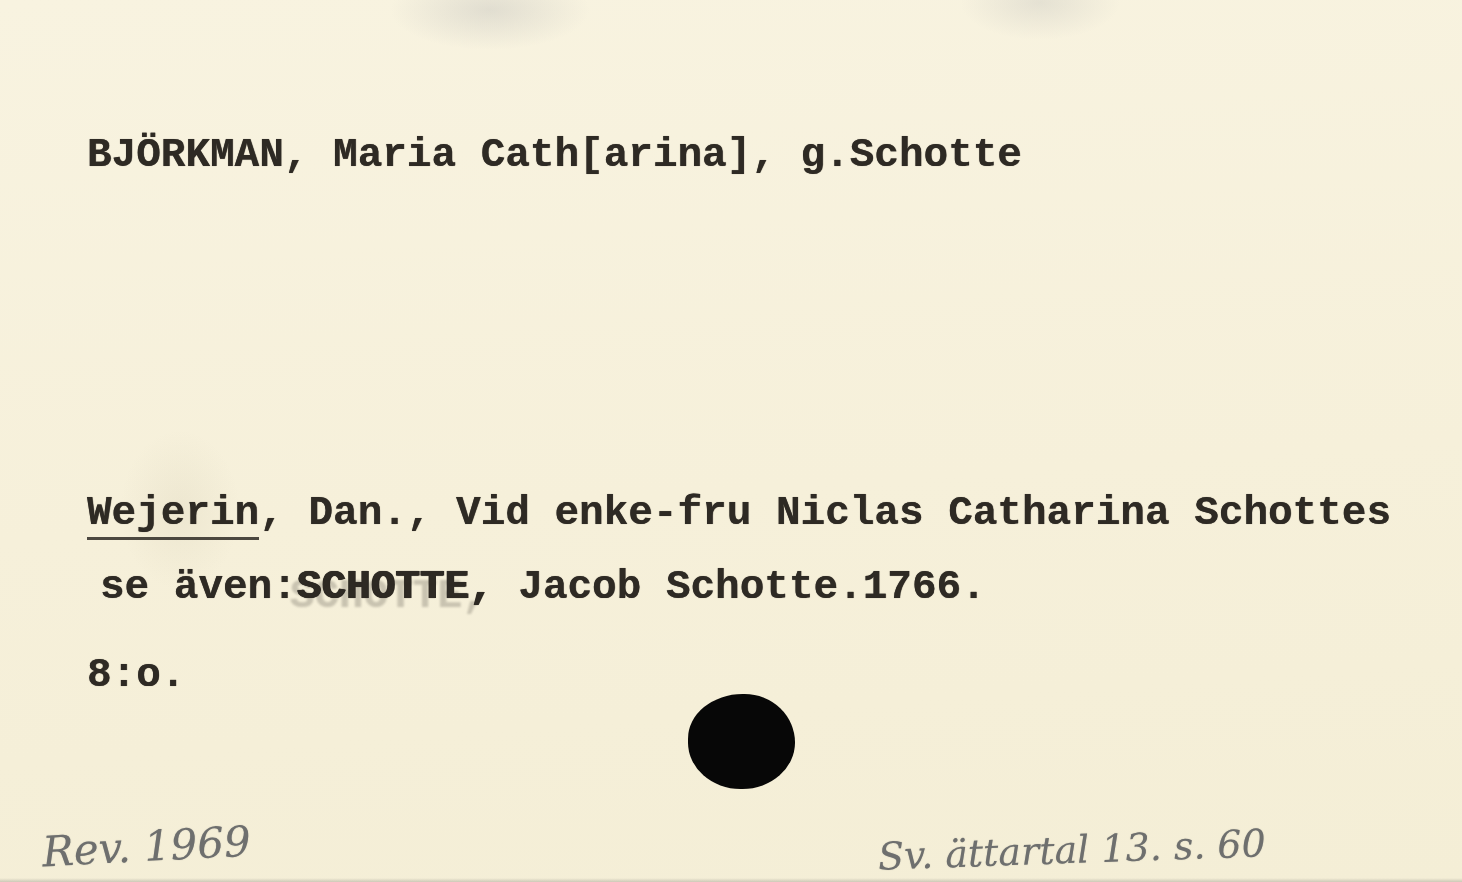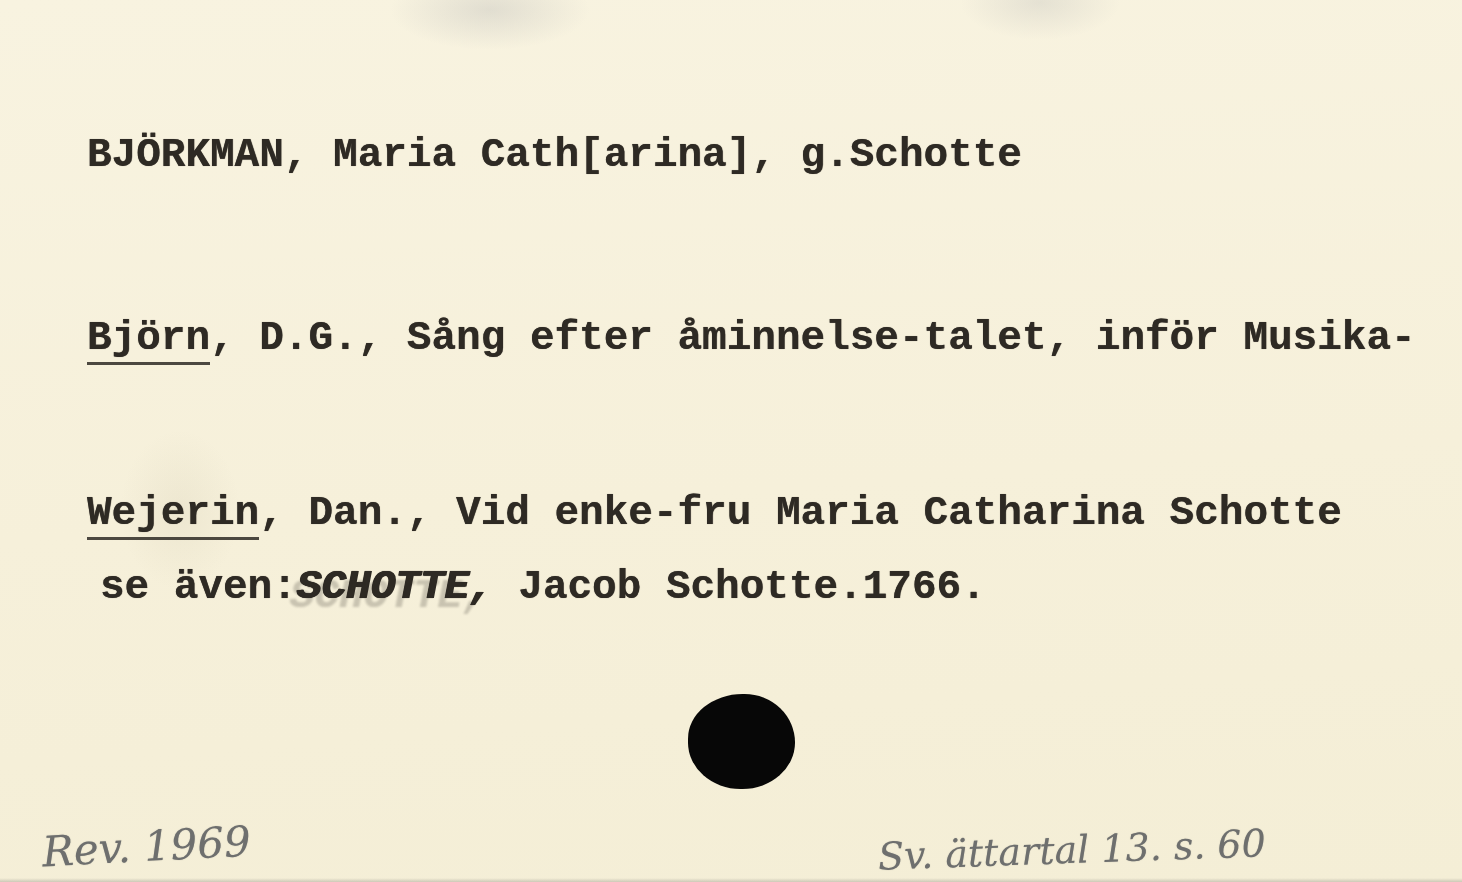--- a/index.html
+++ b/index.html
@@ -43,21 +43,21 @@
     text-shadow: 0 0 0.7px rgba(40,35,30,0.75), 0.4px 0.4px 0.5px rgba(40,35,30,0.35);
   }
   .heading  { left: 87px;  top: 128px; }
   .para1    { left: 87px;  top: 203px; }
   .para2    { left: 87px;  top: 378px; }
   .seealso  { left: 100px; top: 560px; }
   .author {
     border-bottom: 3px solid rgba(46,42,36,0.85);
     padding-bottom: 1px;
   }
-  .ref-wrap { position: relative; display: inline-block; font-style: italic; }
+  .ref-wrap { position: relative; display: inline-block; }
   .ref {
     text-shadow: 1px 0 0 currentColor, -0.5px 0 0 currentColor, 0 0 1px rgba(40,35,30,0.8);
   }
   .ghost {
     position: absolute;
     left: -7px; top: 9px;
     opacity: 0.22;
     filter: blur(1.2px);
     pointer-events: none;
   }
@@ -92,25 +92,25 @@
 
 <div class="card">
 
   <div class="smudge s1"></div>
   <div class="smudge s2"></div>
   <div class="smudge s3"></div>
 
   <div class="typed heading">BJÖRKMAN, Maria Cath[arina], g.Schotte</div>
 
   <div class="typed para1">
-    <div><span class="author">Björn</span><span>, D.G., Sång efter åminnelse-talet, inför Musika-</span></div>
   </div>
 
   <div class="typed para2">
-    <div><span class="author">Wejerin</span><span>, Dan., Vid enke-fru Maria Catharina Schotte</span></div>
+    <div><span class="author">Wejerin</span><span>, Dan., Vid enke-fru Niclas Catharina Schottes</span></div>
+    <div>8:o.</div>
   </div>
 
   <div class="typed seealso"><span>se även:</span><span class="ref-wrap"><span class="ghost">SCHOTTE,</span><span class="ref">SCHOTTE,</span></span><span> Jacob Schotte.1766.</span></div>
 
   <div class="hole"></div>
 
   <div class="hw hw-left">Rev. 1969</div>
 
   <div class="hw hw-right">Sv. ättartal 13. s. 60</div>
 

